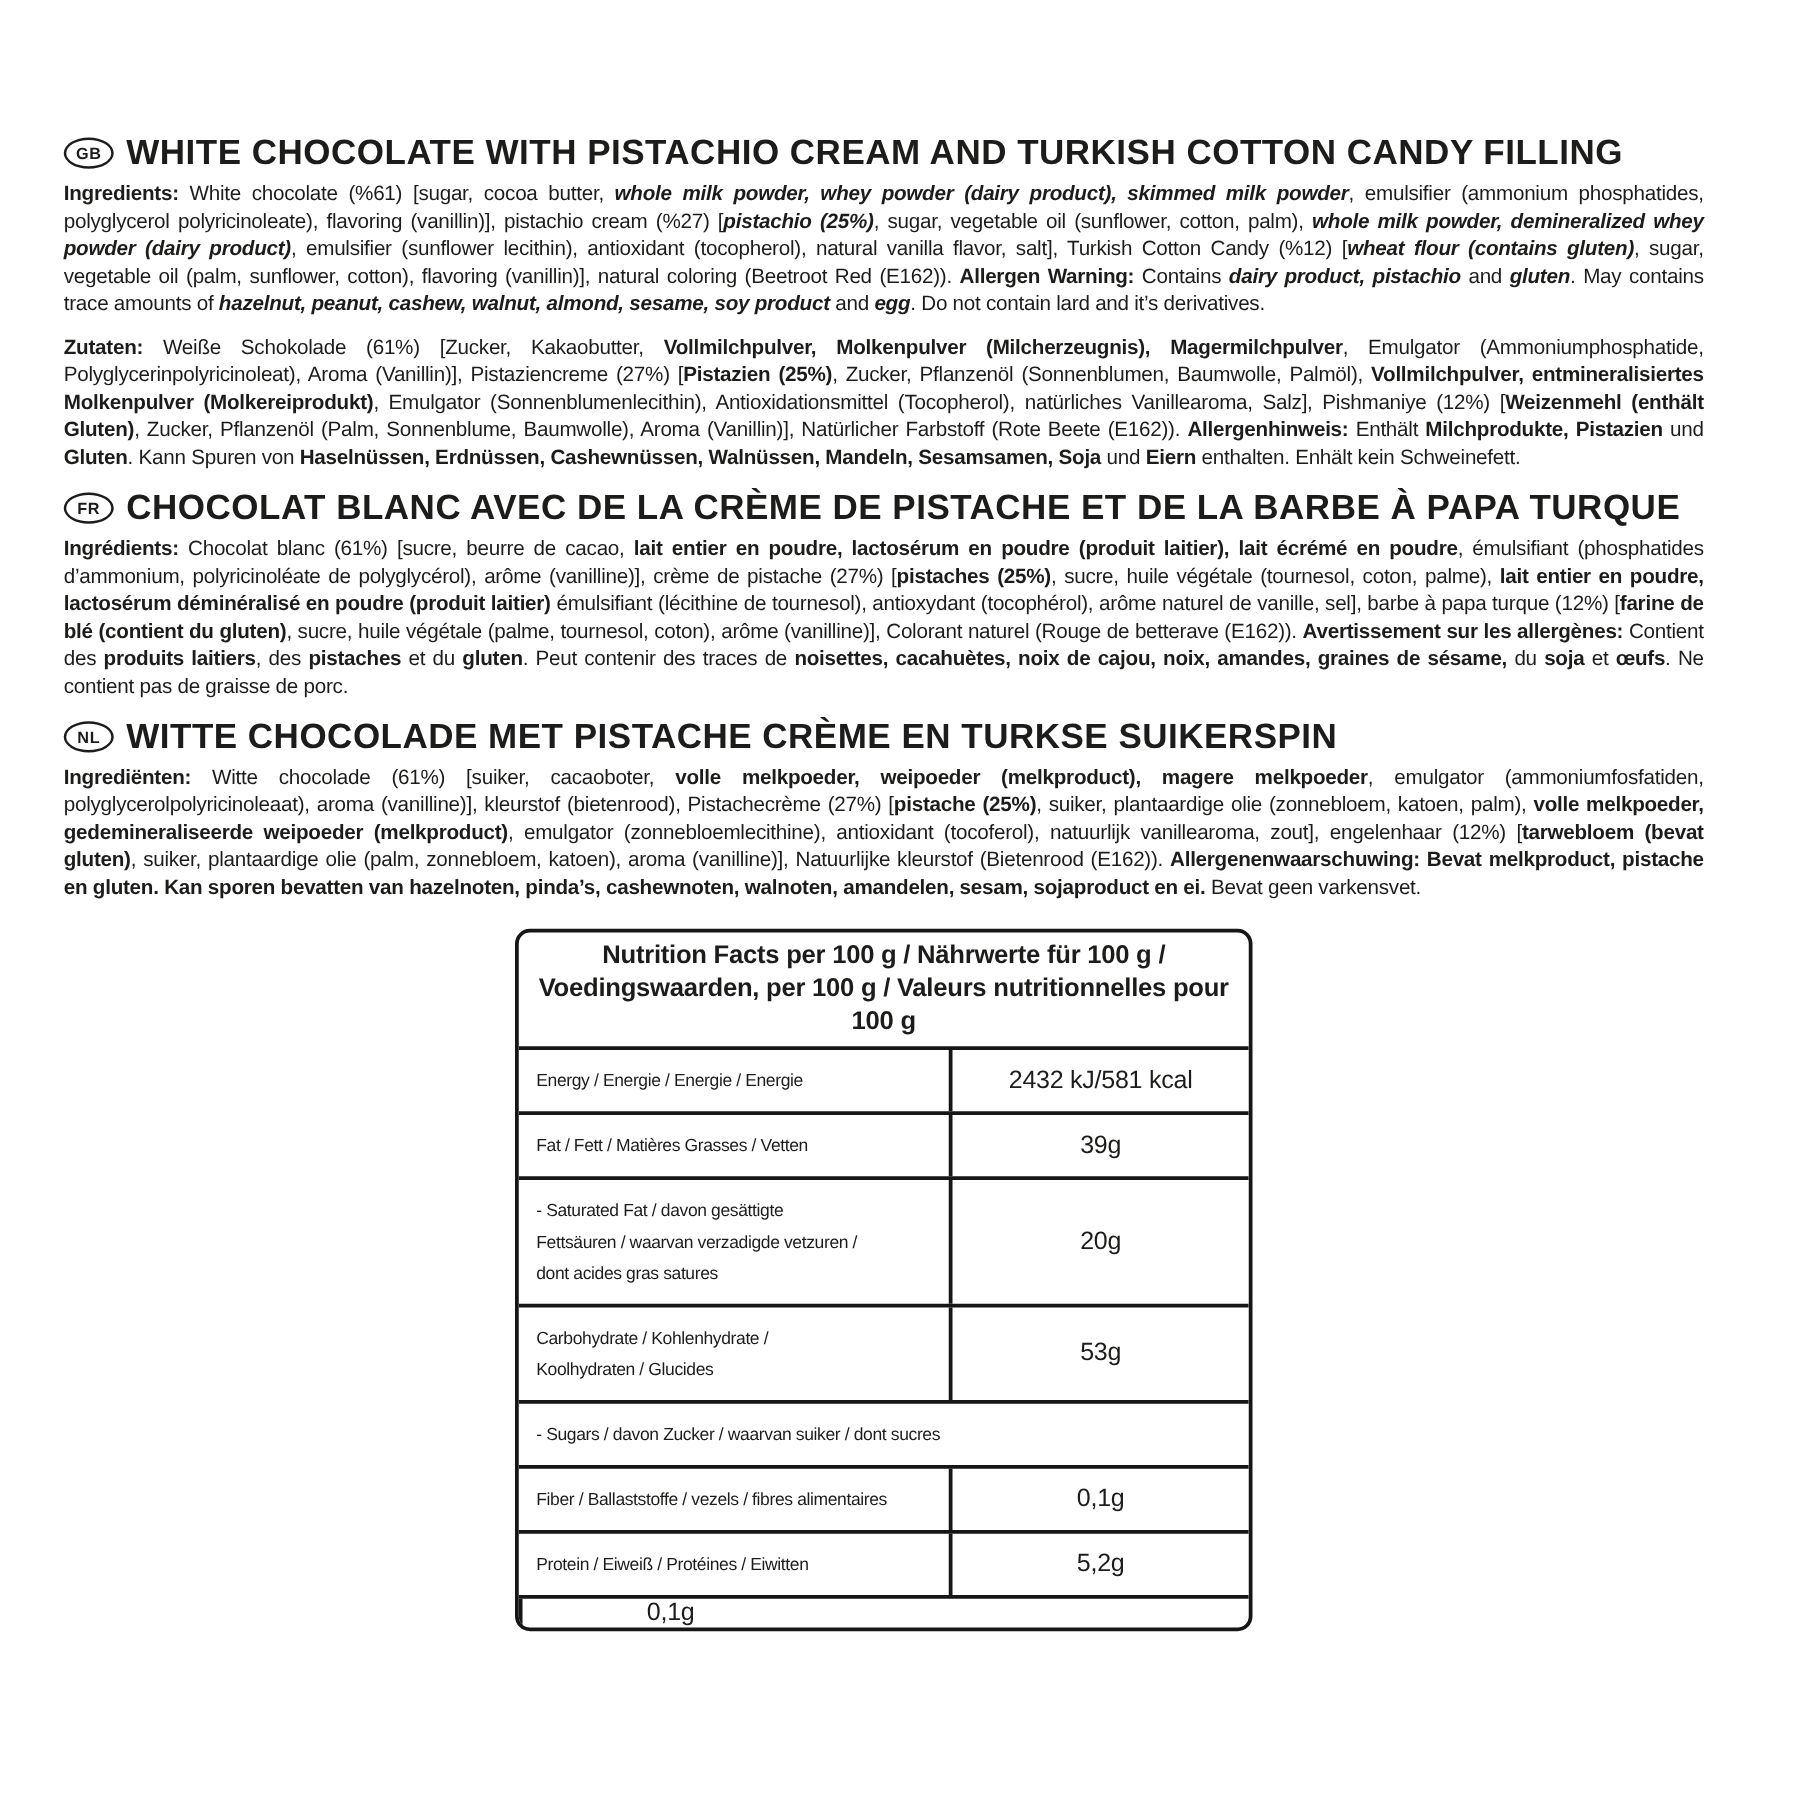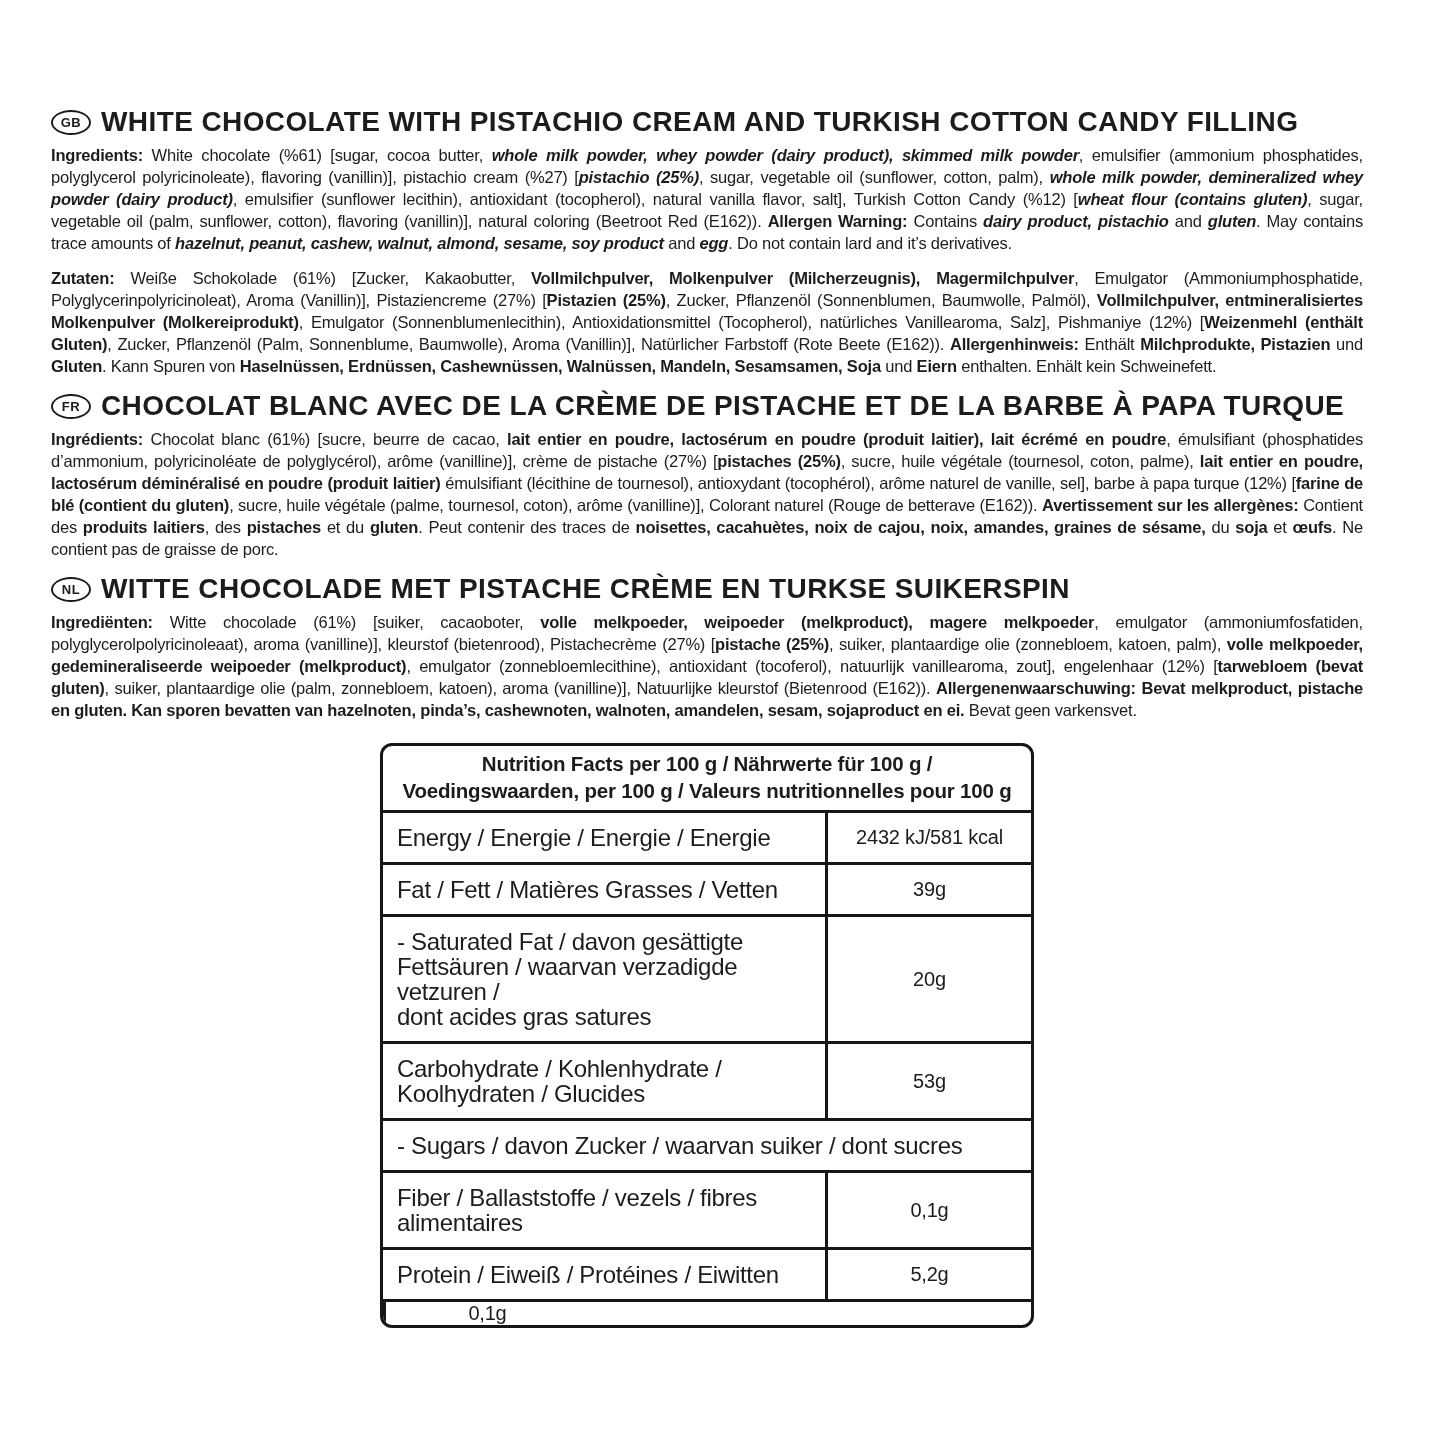--- a/index.html
+++ b/index.html
@@ -56,21 +56,21 @@
     font-size: 16.5px;
     line-height: 22px;
     letter-spacing: -0.2px;
     text-align: justify;
     text-align-last: left;
   }
   .ing-text .b  { font-weight: 700; }
   .ing-text .bi { font-weight: 700; font-style: italic; }
 
   .nut-table {
-    width: 654px;
+    width: 590px;
     margin: 22px auto 0 auto;
     border: 3px solid #161616;
     border-radius: 12px;
     overflow: hidden;
     box-sizing: border-box;
   }
   .nut-header {
     text-align: center;
     font-weight: 700;
     font-size: 20.5px;
@@ -79,36 +79,36 @@
     letter-spacing: -0.2px;
   }
   .nut-row {
     display: flex;
     align-items: stretch;
     border-top: 3px solid #161616;
   }
   .nut-label {
     flex: 1 1 auto;
     padding: 12px 4px 12px 14px;
-    font-size: 24px;
+    font-size: 14px;
     line-height: 25px;
     letter-spacing: -0.3px;
     white-space: pre-line;
     display: flex;
     align-items: center;
   }
   .nut-value {
     flex: 0 0 193px;
     border-left: 3px solid #161616;
     display: flex;
     align-items: center;
     justify-content: center;
     font-size: 20px;
     letter-spacing: -0.2px;
-    padding: 0 5px;
+    padding: 0 22px;
     text-align: center;
   }
 </style>
 </head>
 <body>
 
 <div class="sheet">
 
   <section class="lang-section">
     <div class="sec-head">

